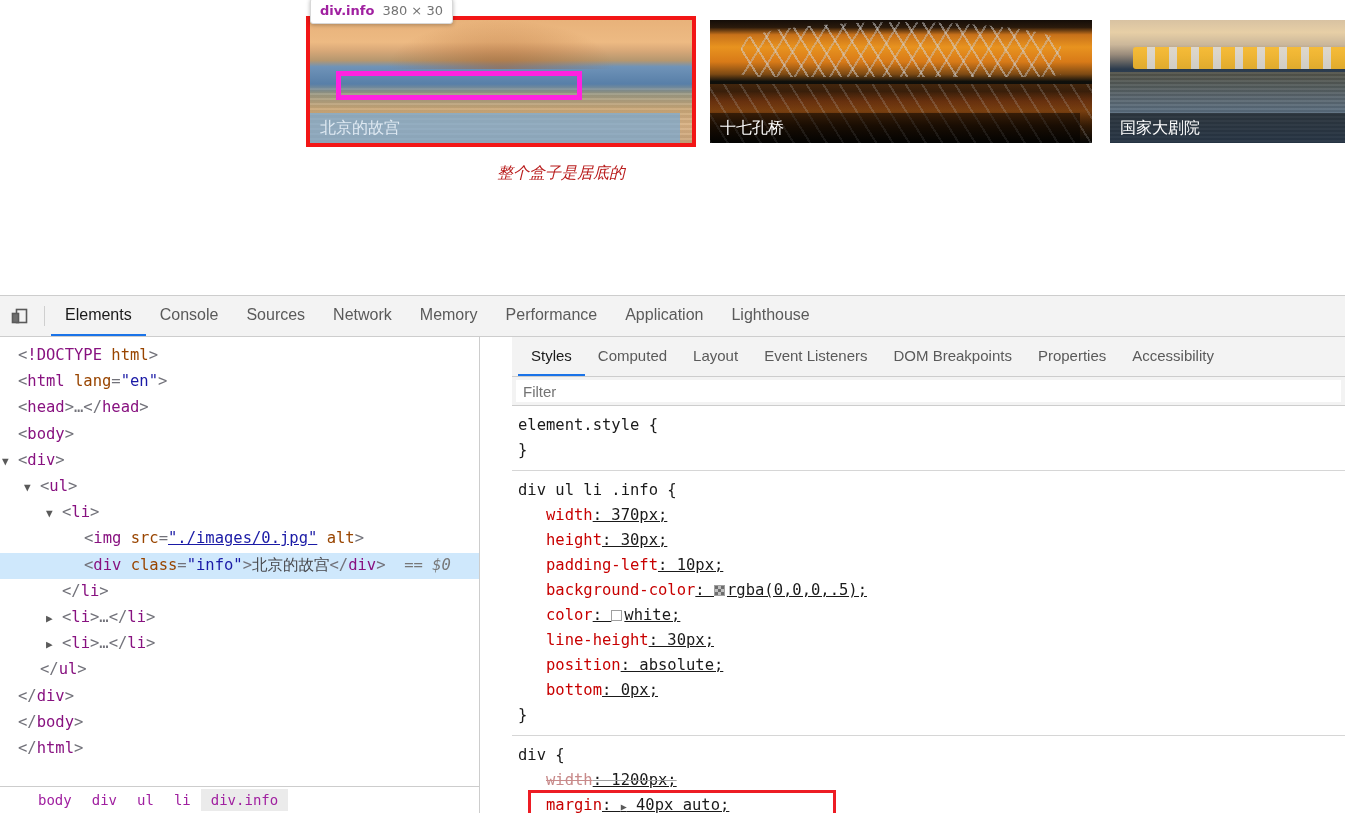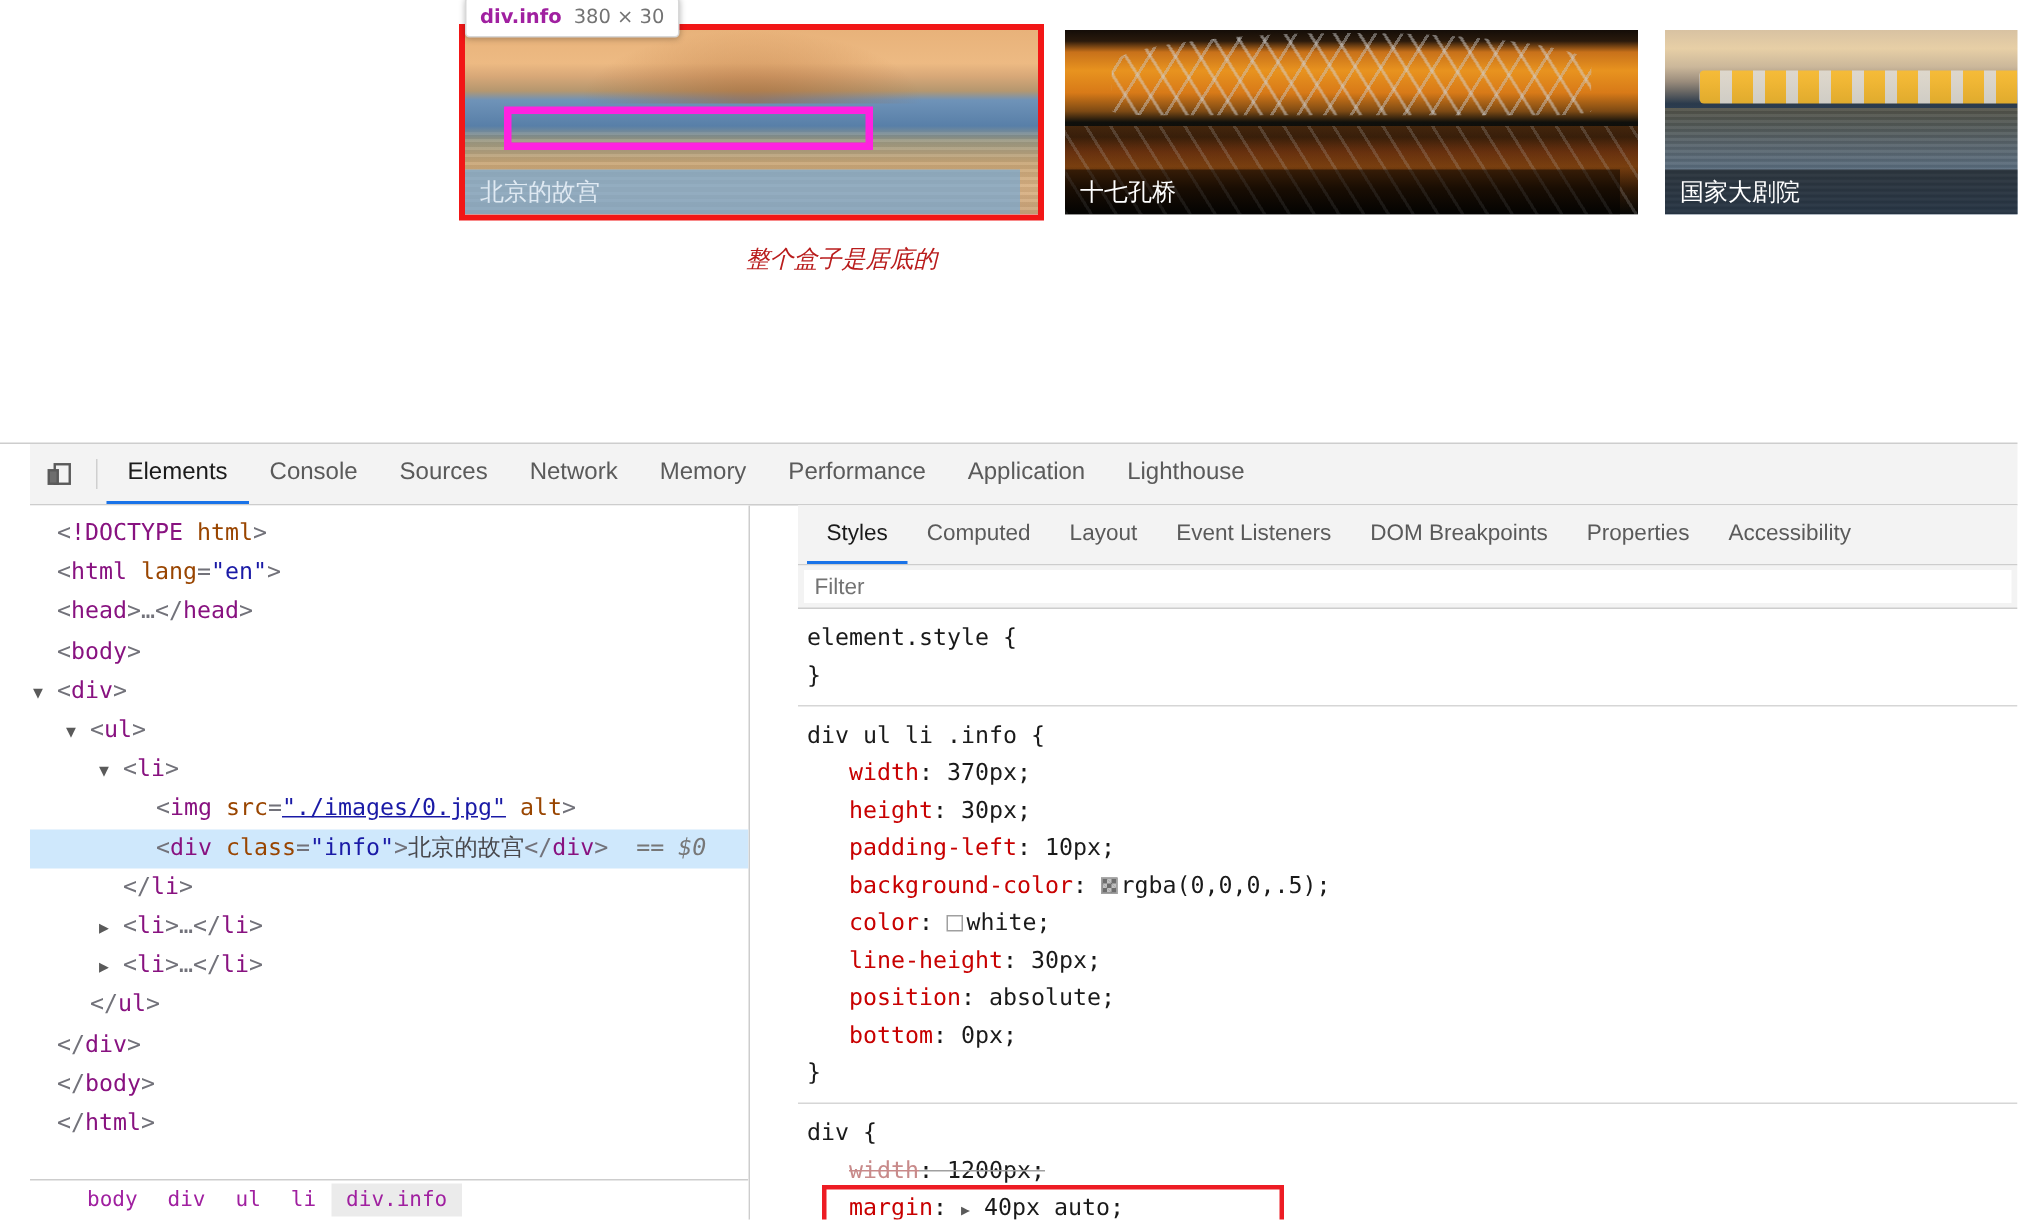--- a/index.html
+++ b/index.html
@@ -182,21 +182,20 @@
     font-style: italic;
   }
 
   
   #devtools {
     position: absolute;
     left: 0; top: 295px;
     width: 1345px; height: 518px;
     background: #ffffff;
     border-top: 1px solid #cdcdcd;
-    padding-left: 20px;
   }
 
   .dt-mainbar {
     position: relative;
     height: 41px;
     background: #f3f3f3;
     border-bottom: 1px solid #cdcdcd;
     display: flex;
     align-items: stretch;
   }
@@ -327,21 +326,21 @@
   .filter-input::placeholder { color: #737373; }
 
   .rules { font-family: "DejaVu Sans Mono", monospace; font-size: 15.5px; line-height: 25px; }
   .rule {
     border-bottom: 1px solid #d6d6d6;
     padding: 7px 0 7px 6px;
     position: relative;
   }
   .sel-text { color: #1a1a1a; }
   .prop { color: #c80000; padding-left: 28px; display: inline-block; }
-  .val { color: #1a1a1a; }
+  .val { color: #1a1a1a; text-decoration: underline; }
   .strike { text-decoration: line-through; color: #a0a0a0; }
   .strike .prop-s { color: #c88a8a; text-decoration: line-through; }
   .swatch {
     display: inline-block;
     width: 11px; height: 11px;
     border: 1px solid #a0a0a0;
     vertical-align: -1px;
     margin-right: 2px;
   }
   .sw-checker {

